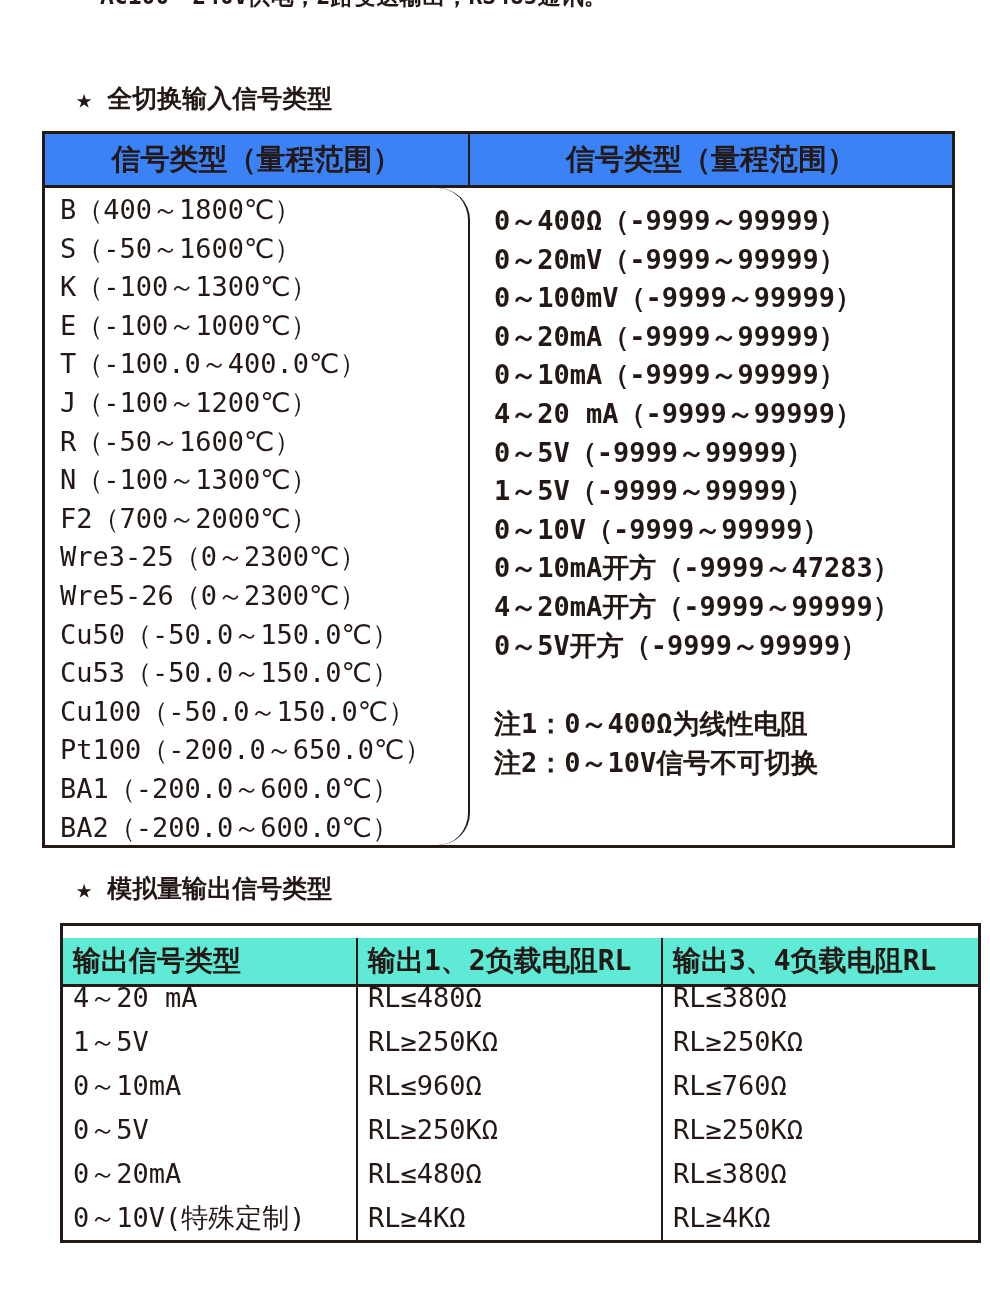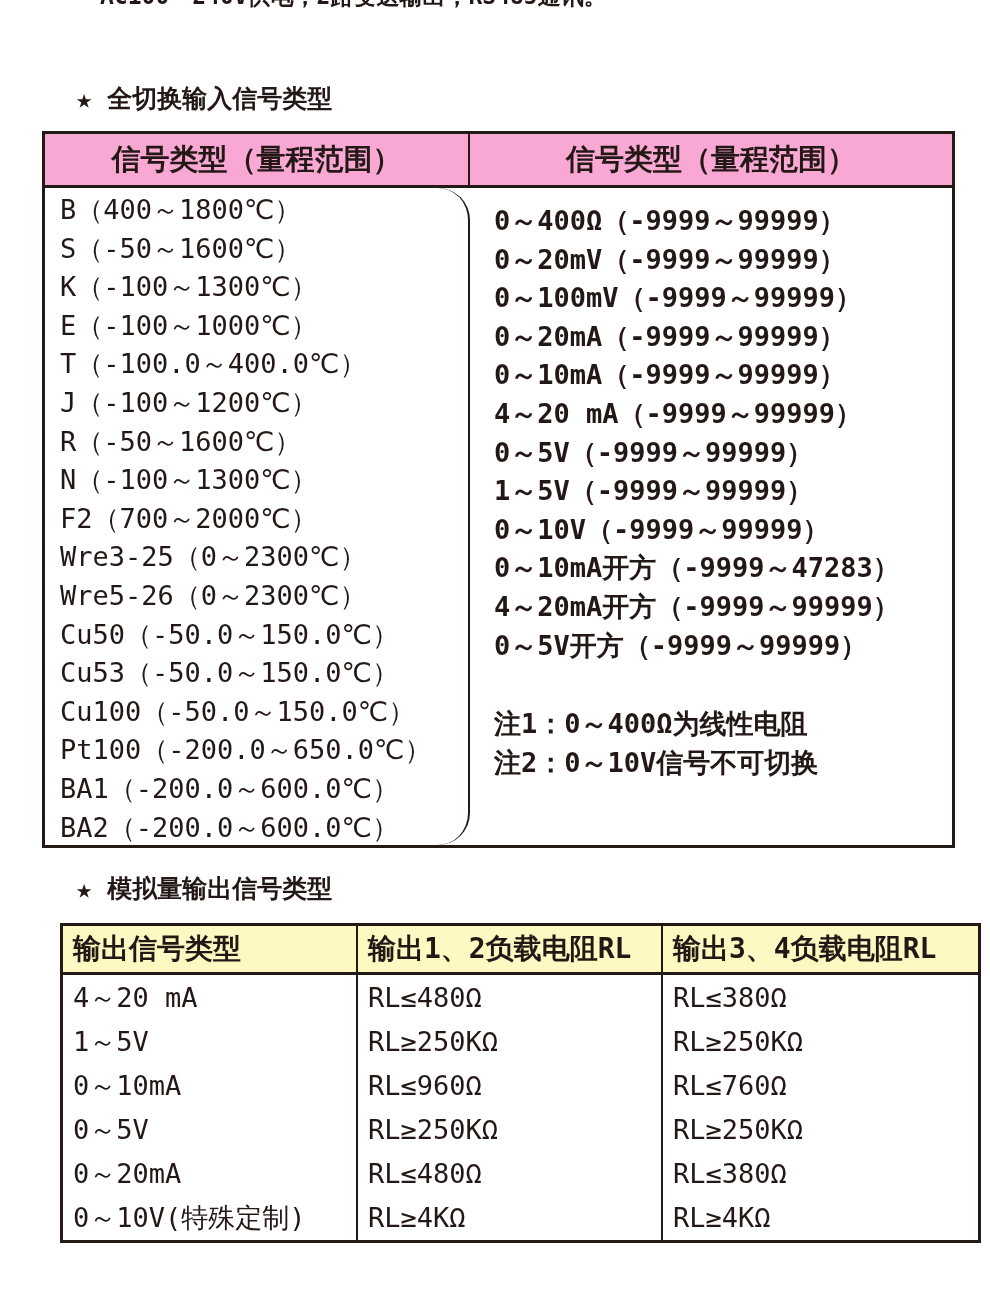--- a/index.html
+++ b/index.html
@@ -14,33 +14,33 @@
 
   
   .sec-head{position:absolute;font-size:25px;font-weight:bold;display:flex;align-items:center;gap:15px;white-space:nowrap;}
   .sec-head .star{font-size:27px;line-height:1;}
   #head1{left:76px;top:82px;}
   #head2{left:76px;top:872px;}
 
   
   .tbl{position:absolute;box-sizing:border-box;border:3px solid #241a15;display:flex;flex-direction:column;background:#fff;}
   #table1{left:42px;top:131px;width:913px;height:717px;}
-  .t1-head{display:flex;height:51px;flex:none;border-bottom:3px solid #241a15;background:#f9a8d4;}
+  .t1-head{display:flex;height:51px;flex:none;border-bottom:3px solid #241a15;background:#3b82f6;}
   .t1-head .hc{display:flex;align-items:center;justify-content:center;font-size:29px;font-weight:bold;box-sizing:border-box;}
   .t1-head .hc1{width:425px;border-right:2px solid #241a15;flex:none;}
   .t1-head .hc2{flex:1;}
   .t1-body{display:flex;flex:1;min-height:0;}
   .t1-col{box-sizing:border-box;font-size:27px;line-height:38.6px;white-space:nowrap;border-radius:32px;}
   .t1-left{width:425px;flex:none;border-right:2px solid #241a15;padding:3px 0 0 15px;}
   .t1-right{flex:1;padding:14px 0 0 24px;font-weight:bold;}
   .t1-notes{margin-top:40px;}
 
   
   #table2{left:60px;top:923px;width:921px;height:320px;}
-  .t2-head{display:flex;height:46px;flex:none;border-bottom:3px solid #241a15;background:#fef9c3;font-size:28px;font-weight:bold;}
+  .t2-head{display:flex;height:46px;flex:none;border-bottom:3px solid #241a15;background:#5eead4;font-size:28px;font-weight:bold;margin-top:12px;}
   .t2-head .hc{display:flex;align-items:center;padding-left:10px;box-sizing:border-box;white-space:nowrap;}
   .t2-body{display:flex;flex:1;min-height:0;align-items:flex-end;}
   .t2-col{box-sizing:border-box;font-size:27px;line-height:44px;padding:4px 0 0 10px;white-space:nowrap;}
   .w1{width:295px;flex:none;border-right:2px solid #241a15;}
   .w2{width:305px;flex:none;border-right:2px solid #241a15;}
   .w3{flex:1;}
   .cellline{display:block;}
 </style>
 </head>
 <body>

